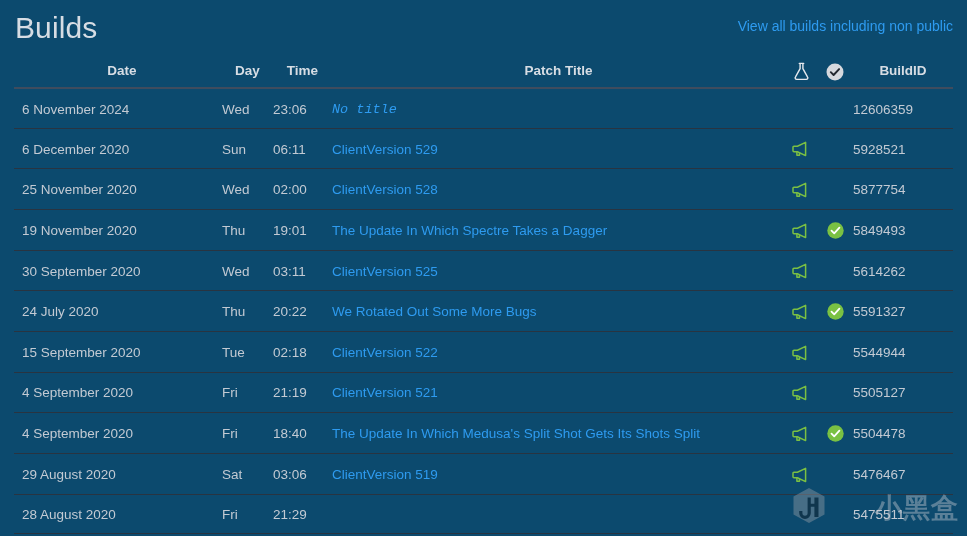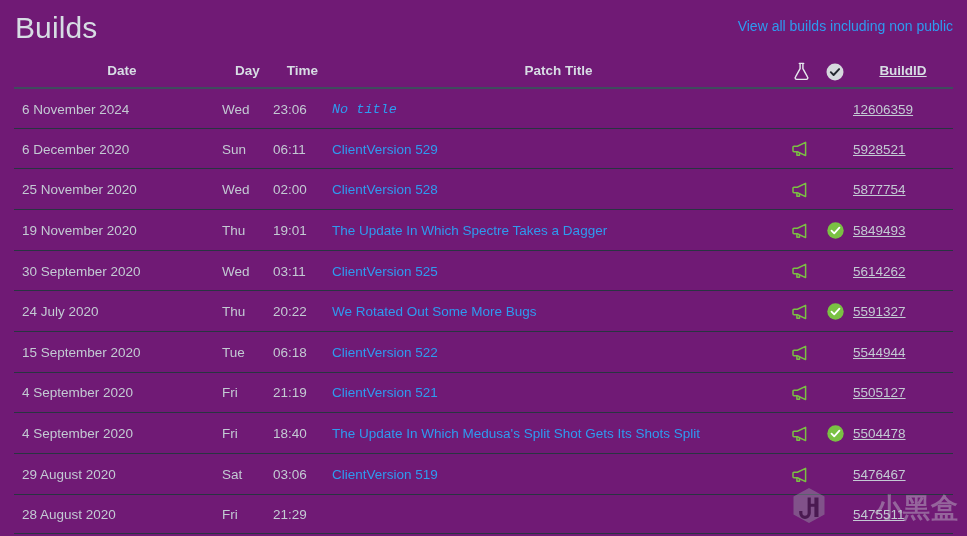--- a/index.html
+++ b/index.html
@@ -13,21 +13,21 @@
   }
   body {
     font-family: "Liberation Sans", sans-serif;
     color: #c9d1d9;
     position: relative;
   }
 
   .page {
     width: 967px;
     height: 536px;
-    background: #701a75;
+    background: #0c4a6e;
     position: relative;
     overflow: hidden;
   }
 
   
   .top-bar {
     position: relative;
     height: 56px;
     padding: 0 14px;
   }
@@ -78,21 +78,21 @@
     white-space: nowrap;
     overflow: hidden;
   }
 
   .col-date   { width: 208px; padding-left: 8px !important; }
   .col-day    { width: 51px; }
   .col-time   { width: 59px; }
   .col-title  { width: 453px; }
   .col-flag   { width: 32px; text-align: center !important; }
   .col-check  { width: 36px; text-align: center !important; }
-  .col-build  { width: 100px; text-decoration: underline; }
+  .col-build  { width: 100px; }
 
   th.col-date { padding-left: 8px !important; }
 
   .cell-date { color: #c3cad3; }
   .cell-day  { color: #c3cad3; }
   .cell-time { color: #c3cad3; }
   .cell-build{ color: #c9d1d9; }
 
   .patch-link {
     color: #2e9bf0;
@@ -245,21 +245,21 @@
               </svg></span></td>
           <td class="col-check icon-cell"><span class="check-badge"><svg width="17" height="17" viewBox="0 0 17 17">
                 <circle cx="8.5" cy="8.5" r="8.2" fill="#7ac143"></circle>
                 <path d="M4.5 8.7 L7.2 11.3 L12.4 5.7" stroke="#ffffff" stroke-width="1.8" fill="none" stroke-linecap="round" stroke-linejoin="round"></path>
               </svg></span></td>
           <td class="col-build cell-build">5591327</td>
         </tr>
         <tr>
           <td class="col-date cell-date">15 September 2020</td>
           <td class="col-day cell-day">Tue</td>
-          <td class="col-time cell-time">06:18</td>
+          <td class="col-time cell-time">02:18</td>
           <td class="col-title"><a class="patch-link">ClientVersion 522</a></td>
           <td class="col-flag icon-cell"><span class="megaphone-icon"><svg width="18" height="16" viewBox="0 0 18 16">
                 <path d="M2 5.2 h3.4 L13.6 1.4 v13.2 L5.4 10.8 H2 a1 1 0 0 1 -1 -1 V6.2 a1 1 0 0 1 1 -1 z" fill="none" stroke="#7bc043" stroke-width="1.5" stroke-linejoin="round"></path>
                 <path d="M4.9 10.8 v3.4 h2.6 v-2.2" fill="none" stroke="#7bc043" stroke-width="1.5" stroke-linejoin="round"></path>
               </svg></span></td>
           <td class="col-check icon-cell"></td>
           <td class="col-build cell-build">5544944</td>
         </tr>
         <tr>
           <td class="col-date cell-date">4 September 2020</td>

